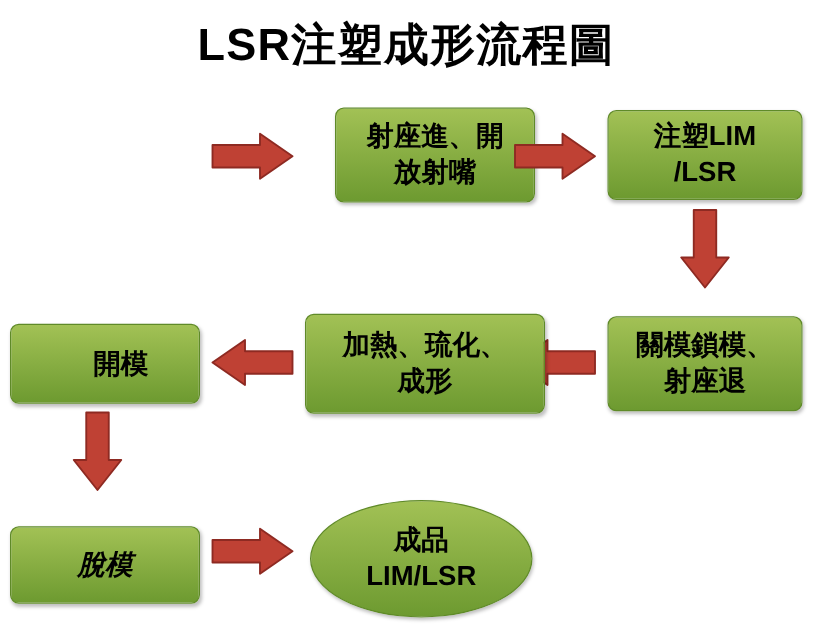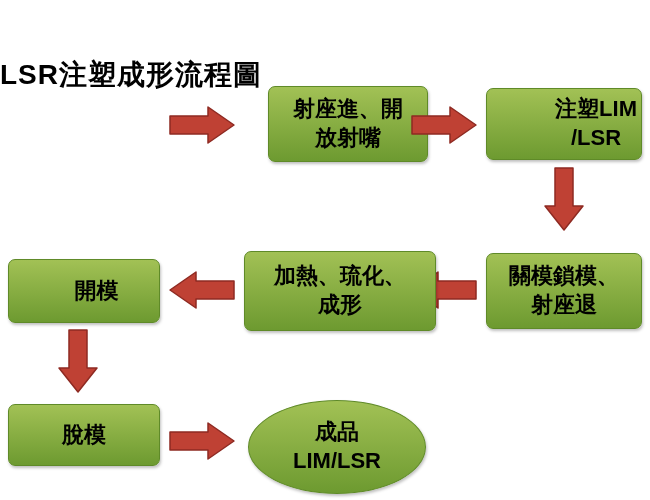--- a/index.html
+++ b/index.html
@@ -10,25 +10,25 @@
   }
   .canvas {
     position: relative;
     width: 650px; height: 500px;
     background: var(--background, #ffffff);
     overflow: hidden;
   }
   .title {
     position: absolute;
     top: 12px; left: 0; width: 100%;
-    font-size: 28px;
+    text-align: center;
+    font-size: 36px;
     font-weight: bold;
     color: var(--text, #000000);
     letter-spacing: 1px;
-    margin-top: 44px;
   }
   .node {
     position: absolute;
     display: flex; align-items: center; justify-content: center;
     text-align: center;
     background: linear-gradient(to bottom, var(--node-green-top, #a2c155), var(--node-green-bottom, #6d9a30));
     border: 1px solid var(--node-border, #5f8a28);
     border-radius: 7px;
     box-shadow: 1px 2px 3px rgba(0,0,0,0.25);
   }
@@ -63,21 +63,21 @@
 
   <div class="node" style="left:244px; top:86px; width:160px; height:76px;margin-left:24px;">
     <span class="node-label">射座進、開
 放射嘴</span>
   </div>
 
   <svg class="arrow" style="left:412px; top:107px;" width="64" height="36" viewBox="0 0 64 36">
     <polygon points="0,9 38,9 38,0 64,18 38,36 38,27 0,27"></polygon>
   </svg>
 
-  <div class="node" style="left:486px; top:88px; width:156px; height:72px;justify-content:flex-end;">
+  <div class="node" style="left:486px; top:88px; width:156px; height:72px;">
     <span class="node-label">注塑LIM
 /LSR</span>
   </div>
 
   <svg class="arrow" style="left:545px; top:168px;" width="38" height="62" viewBox="0 0 38 62">
     <polygon points="10,0 28,0 28,38 38,38 19,62 0,38 10,38"></polygon>
   </svg>
 
   <div class="node" style="left:486px; top:253px; width:156px; height:76px;">
     <span class="node-label">關模鎖模、
@@ -98,21 +98,21 @@
   </svg>
 
   <div class="node" style="left:8px; top:259px; width:152px; height:64px;padding-left:25px;">
     <span class="node-label">開模</span>
   </div>
 
   <svg class="arrow" style="left:59px; top:330px;" width="38" height="62" viewBox="0 0 38 62">
     <polygon points="10,0 28,0 28,38 38,38 19,62 0,38 10,38"></polygon>
   </svg>
 
-  <div class="node" style="left:8px; top:404px; width:152px; height:62px;">
+  <div class="node" style="left:8px; top:421px; width:152px; height:62px;font-style:italic;">
     <span class="node-label">脫模</span>
   </div>
 
   <svg class="arrow" style="left:170px; top:423px;" width="64" height="36" viewBox="0 0 64 36">
     <polygon points="0,9 38,9 38,0 64,18 38,36 38,27 0,27"></polygon>
   </svg>
 
   <div class="node ellipse" style="left:248px; top:400px; width:178px; height:94px;">
     <span class="node-label">成品
 LIM/LSR</span>

